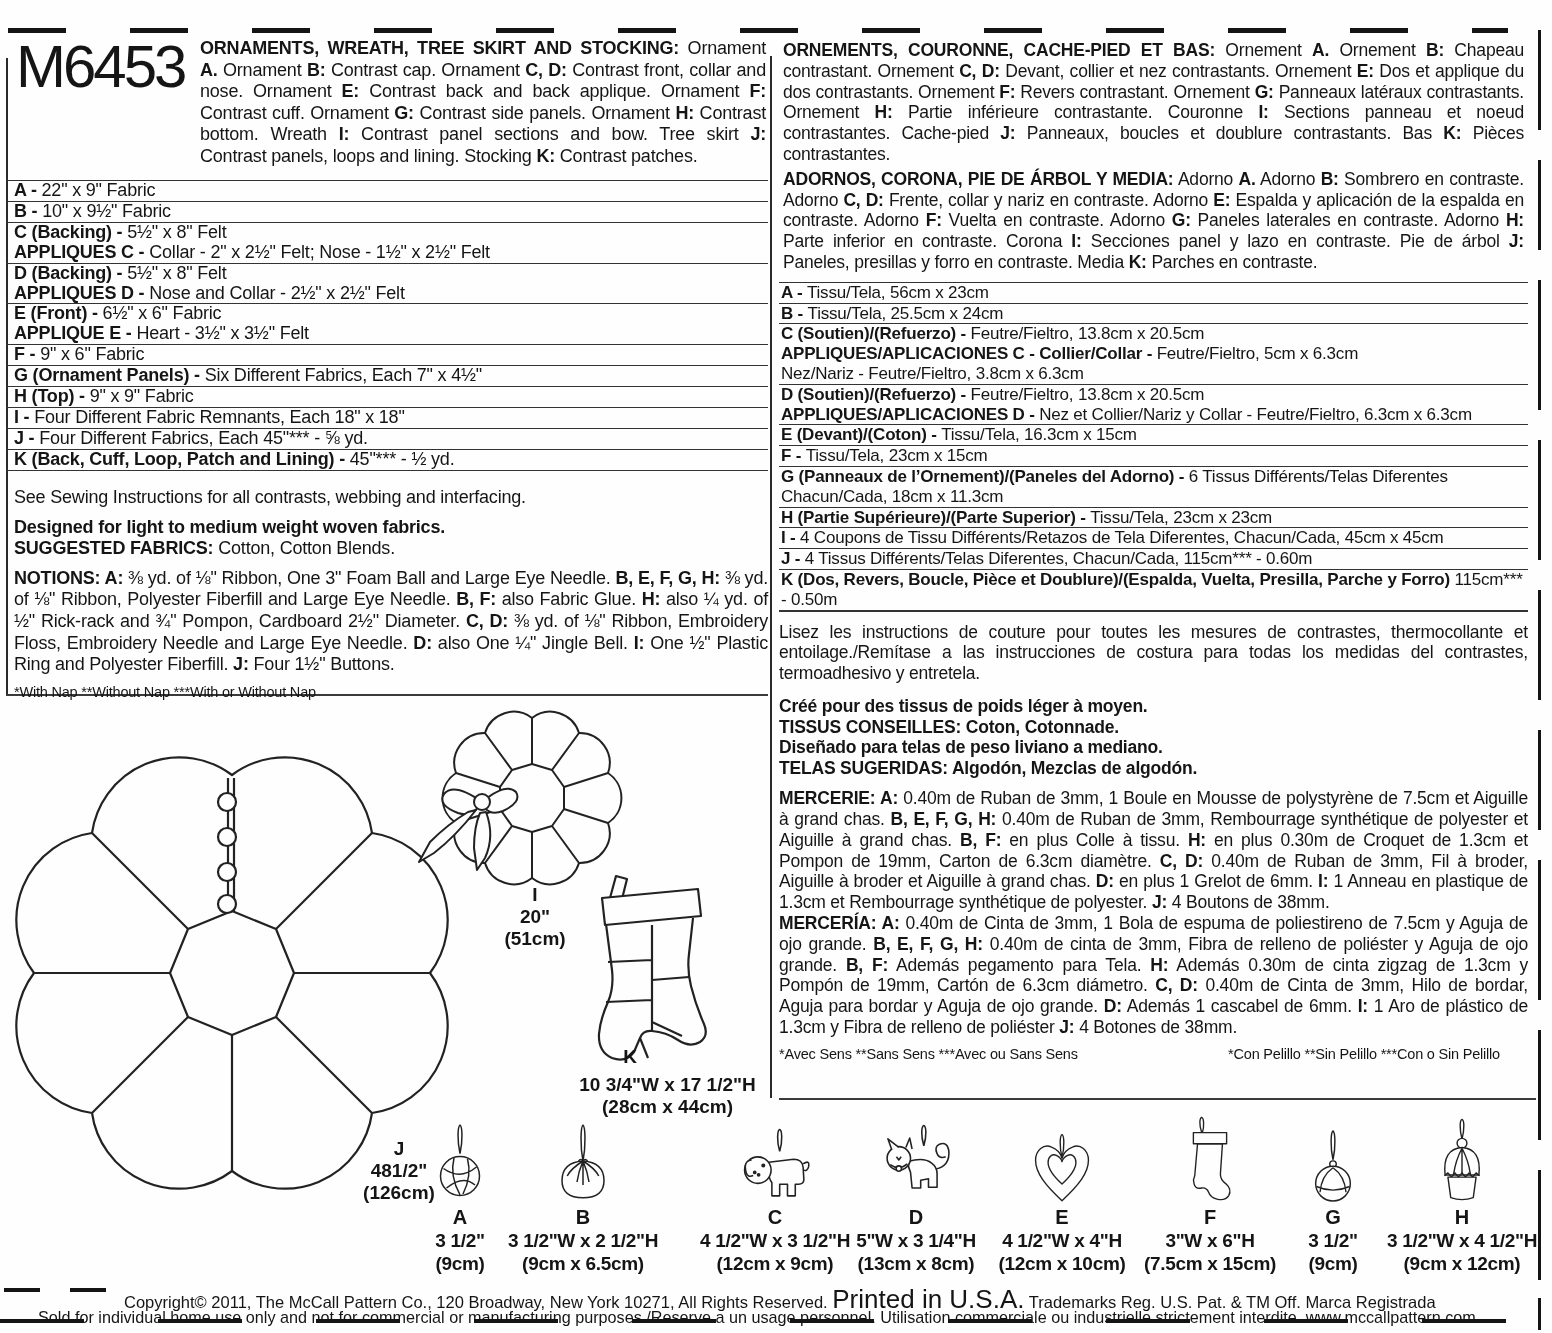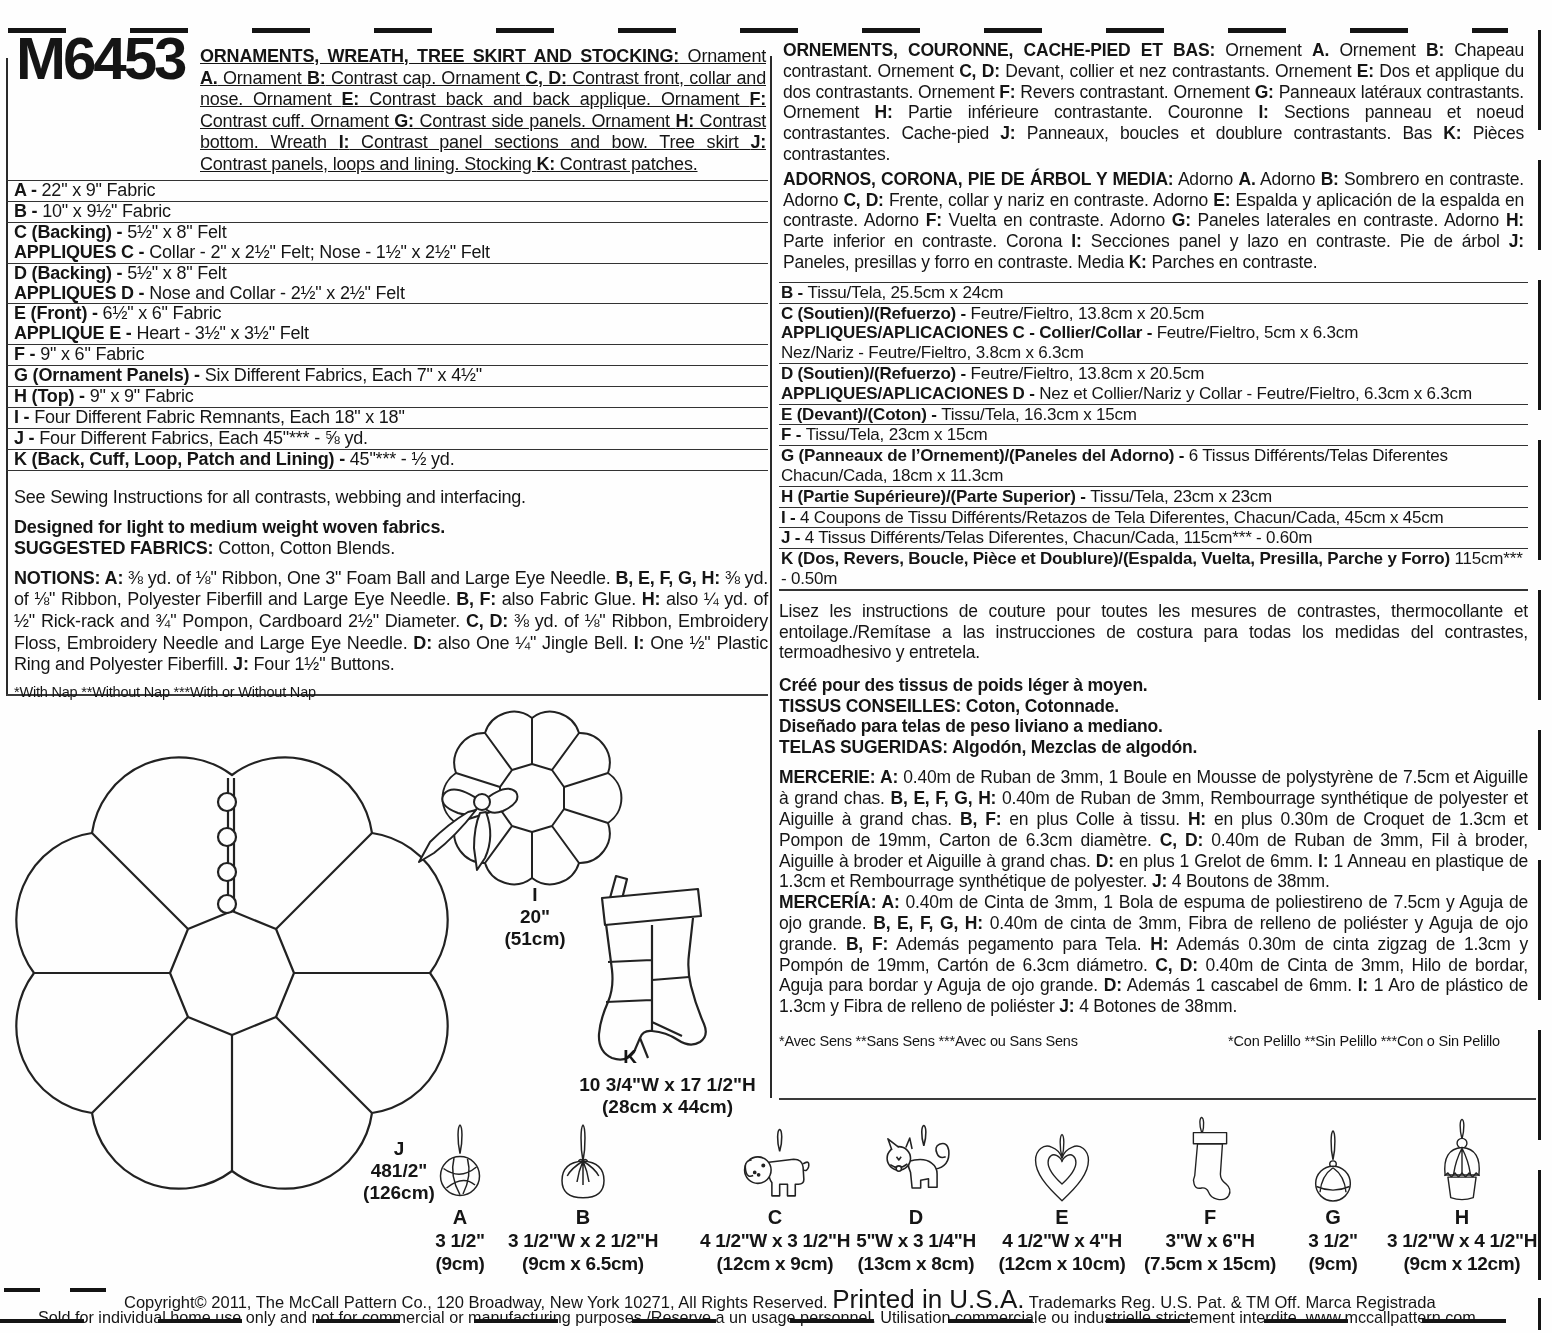--- a/index.html
+++ b/index.html
@@ -6,25 +6,25 @@
   #sheet{position:relative;width:1552px;height:1333px;background:#fefefe;color:#151515;
          font-family:"Liberation Sans","DejaVu Sans",sans-serif;overflow:hidden;}
   b{font-weight:bold;}
   .dash-line{position:absolute;height:5px;
     background:repeating-linear-gradient(90deg,#141414 0 58px,transparent 58px 122px);}
   .dash-bottom{position:absolute;height:4px;
     background:repeating-linear-gradient(90deg,#141414 0 84px,transparent 84px 158px);}
   .vline{position:absolute;width:2px;background:#2a2a2a;}
   .hline{position:absolute;height:2px;background:#3a3a3a;}
   .rb{position:absolute;width:3px;background:#141414;}
-  .m-number{position:absolute;left:16px;top:24px;font-size:60px;font-weight:bold;
+  .m-number{position:absolute;left:16px;top:32px;font-size:60px;font-weight:normal;
     letter-spacing:-3px;}
   .desc{position:absolute;font-size:18px;line-height:21.6px;text-align:justify;
     letter-spacing:-0.2px;}
-  .desc-en{left:200px;top:46px;width:566px;text-decoration:underline;}
+  .desc-en{left:200px;top:38px;width:566px;}
   
   #left-list{position:absolute;left:6px;top:180px;width:762px;font-size:18px;
     line-height:19.9px;letter-spacing:-0.2px;}
   .fab-group{border-top:1.6px solid #333;padding:0 0 0 0;}
   #left-list .fab-group:last-child{border-bottom:1.6px solid #333;}
   #right-list .fab-group:last-child{border-bottom:1.6px solid #333;}
   .fab-row{padding-left:8px;white-space:nowrap;overflow:hidden;}
   .left-extra{position:absolute;left:6px;top:487px;width:762px;font-size:18px;
     line-height:21.6px;letter-spacing:-0.2px;}
   .left-extra .p{margin:0 0 4px 8px;}
@@ -33,21 +33,21 @@
   .small-note{font-size:14.5px;margin-left:8px;margin-top:6px;}
   
   .right-col{position:absolute;left:779px;top:36px;width:749px;font-size:17.5px;
     line-height:20.8px;letter-spacing:-0.2px;}
   .right-col .p{margin:4px;}
   #right-list{margin-top:9px;font-size:17px;line-height:19.8px;}
   #right-list .fab-row{white-space:normal;padding-left:2px;}
   .lisez{border-top:1.6px solid #333;padding-top:10px;text-align:justify;}
   .bold-block{margin:12px 0 10px 0;font-weight:bold;line-height:20.6px;}
   .mer{margin-top:10px;text-align:justify;}
-  .notes-row{display:flex;justify-content:space-between;font-size:14.5px;margin-top:14px;
+  .notes-row{display:flex;justify-content:space-between;font-size:14.5px;margin-top:6px;
     padding-right:28px;}
   
   .diag-label{position:absolute;text-align:center;font-weight:bold;font-size:19px;
     line-height:22px;}
   svg{position:absolute;}
   .orn-cell{position:absolute;width:176px;top:1114px;text-align:center;}
   .orn-icon{height:92px;display:flex;align-items:flex-end;justify-content:center;}
   .orn-icon svg{position:static;display:block;}
   .orn-letter{font-weight:bold;font-size:20px;line-height:23px;}
   .orn-size{font-weight:bold;font-size:19px;line-height:23px;letter-spacing:-0.3px;}
@@ -127,20 +127,23 @@
     <div class="p"><b>SUGGESTED FABRICS:</b> Cotton, Cotton Blends.</div>
     <div class="p just" style="margin-top:8px;"><b>NOTIONS: A:</b> ⅜ yd. of ⅛" Ribbon, One 3" Foam Ball and Large Eye Needle. <b>B, E, F, G, H:</b> ⅜ yd. of ⅛" Ribbon, Polyester Fiberfill and Large Eye Needle. <b>B, F:</b> also Fabric Glue. <b>H:</b> also ¼ yd. of ½" Rick-rack and ¾" Pompon, Cardboard 2½" Diameter. <b>C, D:</b> ⅜ yd. of ⅛" Ribbon, Embroidery Floss, Embroidery Needle and Large Eye Needle. <b>D:</b> also One ¼" Jingle Bell. <b>I:</b> One ½" Plastic Ring and Polyester Fiberfill. <b>J:</b> Four 1½" Buttons.</div>
     <div class="small-note">*With Nap **Without Nap ***With or Without Nap</div>
   </div>
 
   <div class="right-col">
     <div class="p just"><b>ORNEMENTS, COURONNE, CACHE-PIED ET BAS:</b> Ornement <b>A.</b> Ornement <b>B:</b> Chapeau contrastant. Ornement <b>C, D:</b> Devant, collier et nez contrastants. Ornement <b>E:</b> Dos et applique du dos contrastants. Ornement <b>F:</b> Revers contrastant. Ornement <b>G:</b> Panneaux latéraux contrastants. Ornement <b>H:</b> Partie inférieure contrastante. Couronne <b>I:</b> Sections panneau et noeud contrastantes. Cache-pied <b>J:</b> Panneaux, boucles et doublure contrastants. Bas <b>K:</b> Pièces contrastantes.</div>
     <div class="p just"><b>ADORNOS, CORONA, PIE DE ÁRBOL Y MEDIA:</b> Adorno <b>A.</b> Adorno <b>B:</b> Sombrero en contraste. Adorno <b>C, D:</b> Frente, collar y nariz en contraste. Adorno <b>E:</b> Espalda y aplicación de la espalda en contraste. Adorno <b>F:</b> Vuelta en contraste. Adorno <b>G:</b> Paneles laterales en contraste. Adorno <b>H:</b> Parte inferior en contraste. Corona <b>I:</b> Secciones panel y lazo en contraste. Pie de árbol <b>J:</b> Paneles, presillas y forro en contraste. Media <b>K:</b> Parches en contraste.</div>
     <div id="right-list">
         <div class="fab-group">
+          <div class="fab-row"><b>A - </b>Tissu/Tela, 56cm x 23cm</div>
+        </div>
+        <div class="fab-group">
           <div class="fab-row"><b>B - </b>Tissu/Tela, 25.5cm x 24cm</div>
         </div>
         <div class="fab-group">
           <div class="fab-row"><b>C (Soutien)/(Refuerzo) - </b>Feutre/Fieltro, 13.8cm x 20.5cm</div>
           <div class="fab-row"><b>APPLIQUES/APLICACIONES C - Collier/Collar - </b>Feutre/Fieltro, 5cm x 6.3cm</div>
           <div class="fab-row">Nez/Nariz - Feutre/Fieltro, 3.8cm x 6.3cm</div>
         </div>
         <div class="fab-group">
           <div class="fab-row"><b>D (Soutien)/(Refuerzo) - </b>Feutre/Fieltro, 13.8cm x 20.5cm</div>
           <div class="fab-row"><b>APPLIQUES/APLICACIONES D - </b>Nez et Collier/Nariz y Collar - Feutre/Fieltro, 6.3cm x 6.3cm</div>

